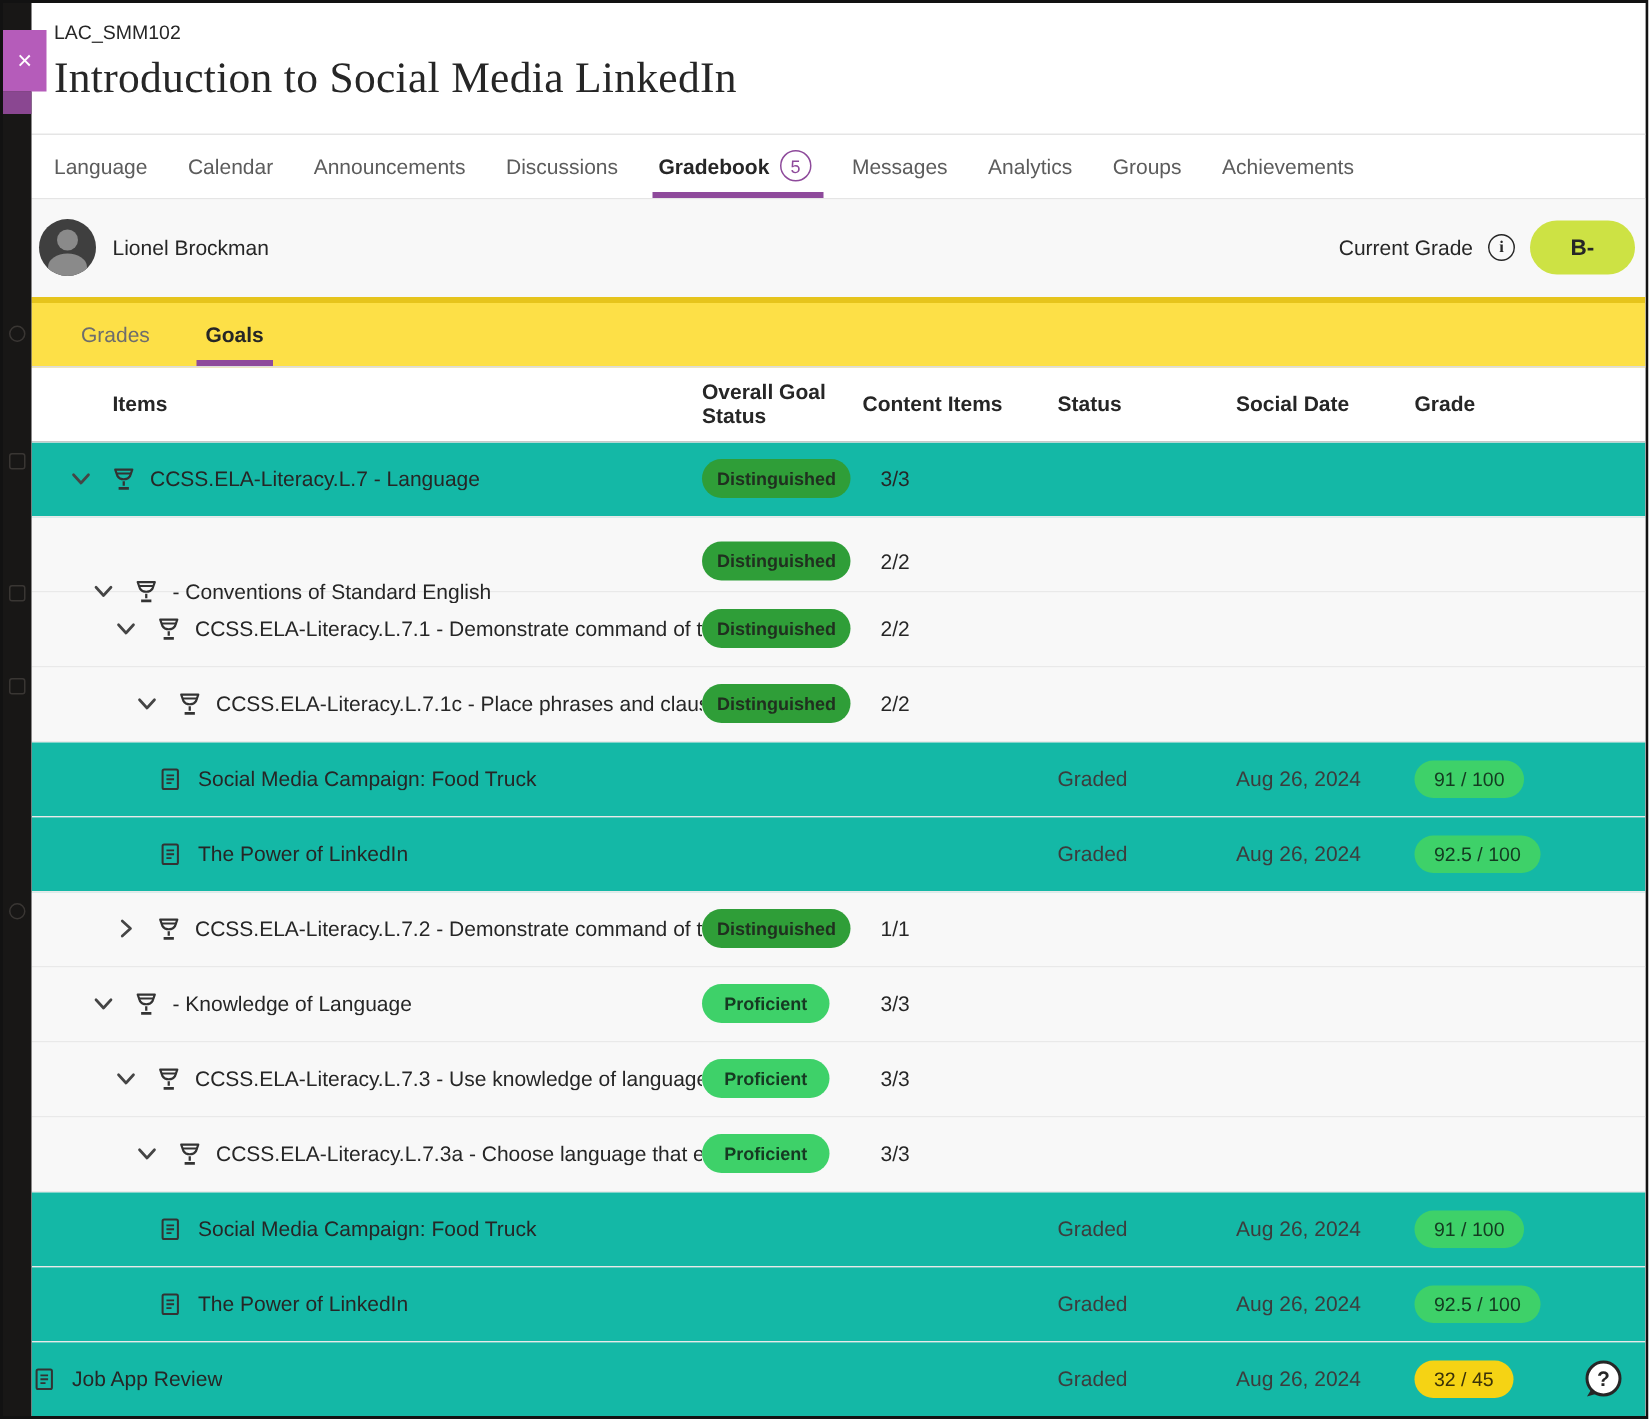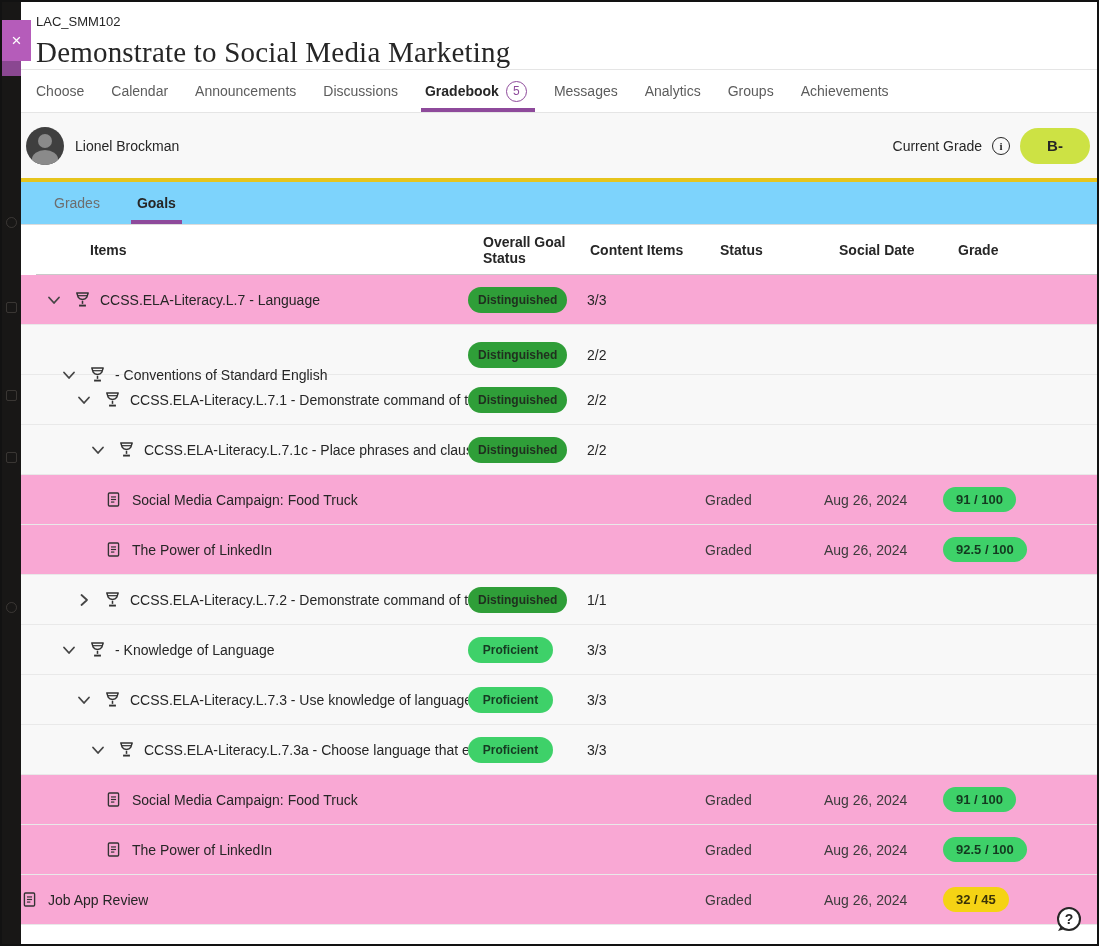--- a/index.html
+++ b/index.html
@@ -11,21 +11,21 @@
   .backdrop .ghost { position:absolute; left:4px; width:11px; height:11px; border:1.5px solid #55504c; border-radius:2px; opacity:.55; }
   .backdrop .ghost.round { border-radius:50%; }
 
   .close-btn { position:absolute; left:0; top:18px; width:29px; height:41px; background:#b55cba; color:#fff;
     font-size:17px; display:flex; align-items:center; justify-content:center; z-index:30; border:none; cursor:pointer; }
   .close-fold { position:absolute; left:0; top:59px; width:19px; height:15px; background:#8a4791; z-index:29; }
 
   .panel { flex:1 1 auto; display:flex; flex-direction:column; background:#fff; min-width:0; }
 
   
-  .course-head { height:68px; padding:12px 0 0 15px; border-bottom:1px solid #e5e5e5; }
+  .course-head { height:88px; padding:12px 0 0 15px; border-bottom:1px solid #e5e5e5; }
   .course-id { font-size:13px; color:#262626; }
   .course-title { font-family:"Liberation Serif", serif; font-size:29px; color:#262626; margin-top:7px; letter-spacing:.2px; }
 
   
   .topnav { height:43px; display:flex; align-items:center; gap:27px; padding-left:15px; border-bottom:1px solid #e5e5e5; }
   .topnav .tab { position:relative; height:100%; display:flex; align-items:center; gap:7px; font-size:14px; color:#5c5c5c; cursor:pointer; }
   .topnav .tab.active { color:#262626; font-weight:bold; }
   .topnav .tab.active::after { content:""; position:absolute; left:-4px; right:-8px; bottom:0; height:4px; background:#8e4a9b; }
   .count-badge { width:21px; height:21px; border:1.5px solid #8e4a9b; border-radius:50%; color:#8e4a9b;
     font-size:12px; display:flex; align-items:center; justify-content:center; font-weight:normal; }
@@ -37,44 +37,44 @@
   .avatar .body { position:absolute; left:6px; top:23px; width:26px; height:18px; border-radius:50% 50% 0 0; background:#8a8a8a; }
   .student-name { margin-left:11px; font-size:14px; color:#262626; }
   .banner-right { margin-left:auto; display:flex; align-items:center; gap:10px; }
   .current-grade-label { font-size:14px; font-weight:normal; color:#262626; }
   .info-icon { width:18px; height:18px; border:1.6px solid #262626; border-radius:50%; display:flex; align-items:center; justify-content:center;
     font-size:11px; font-weight:bold; color:#262626; font-family:"Liberation Serif", serif; cursor:pointer; }
   .grade-pill { min-width:70px; height:36px; background:#cde244; border-radius:18px; display:flex; align-items:center; justify-content:center;
     font-size:15px; font-weight:bold; color:#262626; cursor:pointer; }
 
   
-  .subtabs { height:43px; display:flex; align-items:flex-end; gap:25px; padding-left:27px; border-bottom:1px solid #dcdcdc; background:#7dd3fc; }
+  .subtabs { height:43px; display:flex; align-items:flex-end; gap:25px; padding-left:27px; border-bottom:1px solid #dcdcdc; background:#fde047; }
   .subtab { position:relative; padding:0 6px 13px 6px; font-size:14px; color:#6d6d6d; cursor:pointer; }
   .subtab.active { color:#262626; font-weight:bold; }
   .subtab.active::after { content:""; position:absolute; left:0; right:0; bottom:0; height:4px; background:#8e4a9b; }
 
   
   .grid-row { display:grid; grid-template-columns:447px 107px 130px 119px 119px 1fr; align-items:center; height:50px; }
-  .thead { border-bottom:1px solid #c9c9c9; font-weight:bold; font-size:14px; color:#262626;margin-left:15px; }
+  .thead { border-bottom:1px solid #c9c9c9; font-weight:bold; font-size:14px; color:#262626; }
   .thead .h-items { padding-left:54px; }
   .tbody { flex:1 1 auto; overflow:hidden; }
-  .row { border-bottom:1px solid #e9e9e9; font-size:14px; background:#f9a8d4; }
+  .row { border-bottom:1px solid #e9e9e9; font-size:14px; background:#14b8a6; }
   .row.shade { background:#f8f8f8; }
   .c-items { display:flex; align-items:center; min-width:0; }
   .chev-btn { background:none; border:none; width:16px; height:16px; padding:0; margin-right:11px; cursor:pointer; color:#454545; flex:0 0 16px; }
   .chev-btn svg, .goal-ic svg, .doc-ic svg { display:block; }
   .goal-ic { width:19px; height:19px; margin-right:8px; color:#333; flex:0 0 19px; }
   .doc-ic { width:17px; height:17px; margin-right:10px; color:#333; flex:0 0 17px; }
   .row-label { white-space:nowrap; overflow:hidden; color:#262626; }
   .badge { display:inline-block; min-width:85px; text-align:center; padding:6px 10px; border-radius:15px; font-size:12px; font-weight:bold; color:#20301f; }
   .badge.distinguished { background:#2f9e38; }
   .badge.proficient { background:#3ed169; color:#163a22; }
   .c-count { padding-left:12px; color:#262626; }
   .c-status, .c-date { color:#3c3c3c; }
-  .pill { display:inline-block; padding:5px 13px; border-radius:14px; font-size:13px; font-weight:bold; color:#143a20;text-align:center; }
+  .pill { display:inline-block; padding:5px 13px; border-radius:14px; font-size:13px; font-weight:normal; color:#143a20;text-align:center; }
   .pill.green { background:#3ed169; }
   .pill.yellow { background:#f5d314; color:#3a3208; }
 
   .help-btn { position:absolute; right:12px; bottom:8px; width:32px; height:32px; background:transparent; border:none; cursor:pointer; z-index:20; }
 </style>
 </head>
 <body>
 
 <div class="screen">
 
@@ -88,26 +88,26 @@
 
   <button class="close-btn">
     <span>×</span>
   </button>
   <div class="close-fold"></div>
 
   <div class="panel">
 
     <div class="course-head">
       <div class="course-id">LAC_SMM102</div>
-      <div class="course-title">Demonstrate to Social Media Marketing</div>
+      <div class="course-title">Introduction to Social Media LinkedIn</div>
     </div>
 
     <nav class="topnav">
       <div class="tab">
-          <span>Choose</span>
+          <span>Language</span>
         </div>
       <div class="tab">
           <span>Calendar</span>
         </div>
       <div class="tab">
           <span>Announcements</span>
         </div>
       <div class="tab">
           <span>Discussions</span>
         </div>

